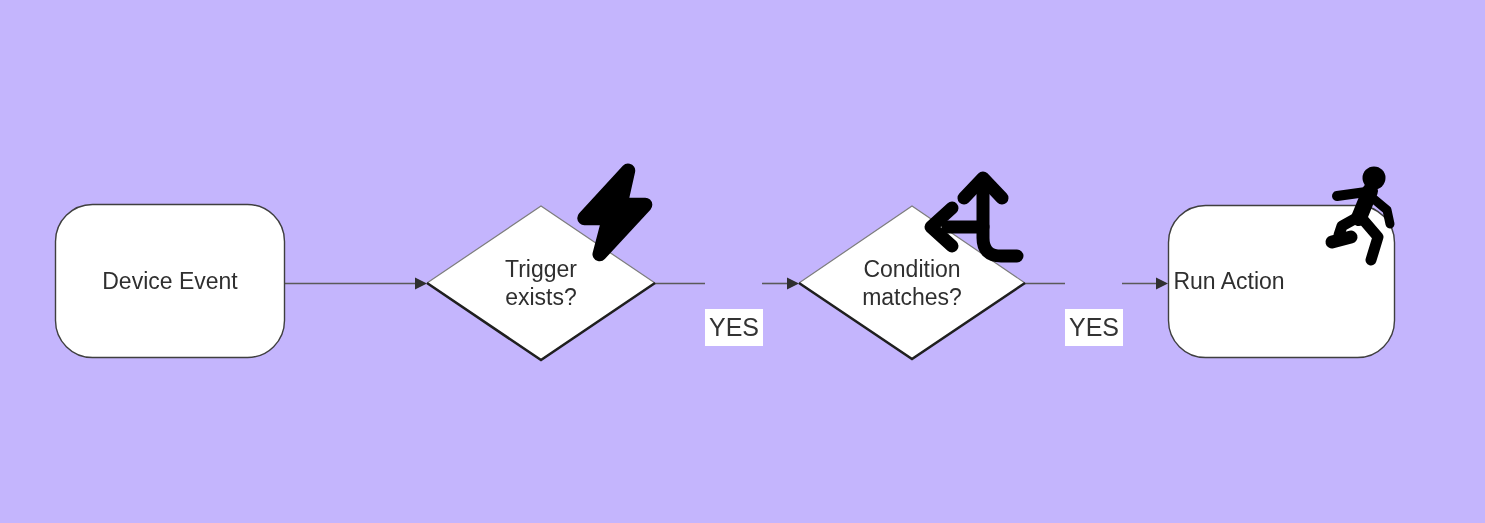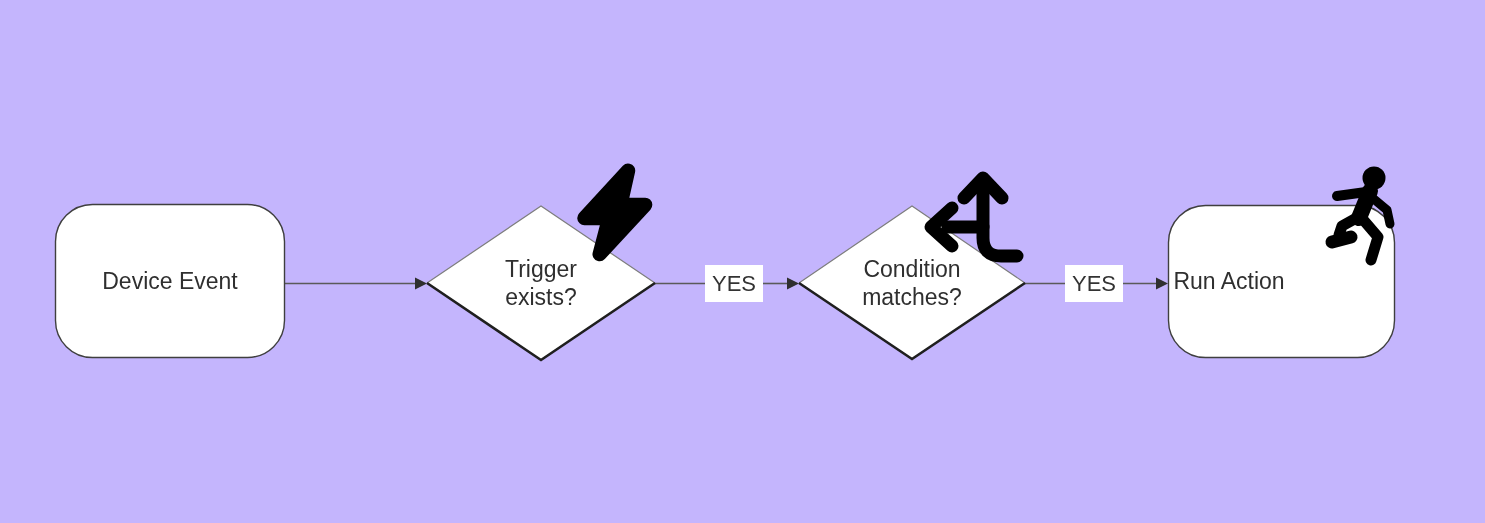--- a/index.html
+++ b/index.html
@@ -25,23 +25,24 @@
     line-height: 28px;
     pointer-events: none;
     white-space: nowrap;
   }
   .edge-label {
     position: absolute;
     display: flex;
     align-items: center;
     justify-content: center;
     color: #333333;
-    font-size: 22px;
+    font-size: 25px;
     background: #ffffff;
     white-space: nowrap;
+    margin-top: 44px;
   }
 </style>
 </head>
 <body>
 
 <div class="canvas">
 
   <svg class="layer" width="1485" height="523" viewBox="0 0 1485 523">
 
     <g>

